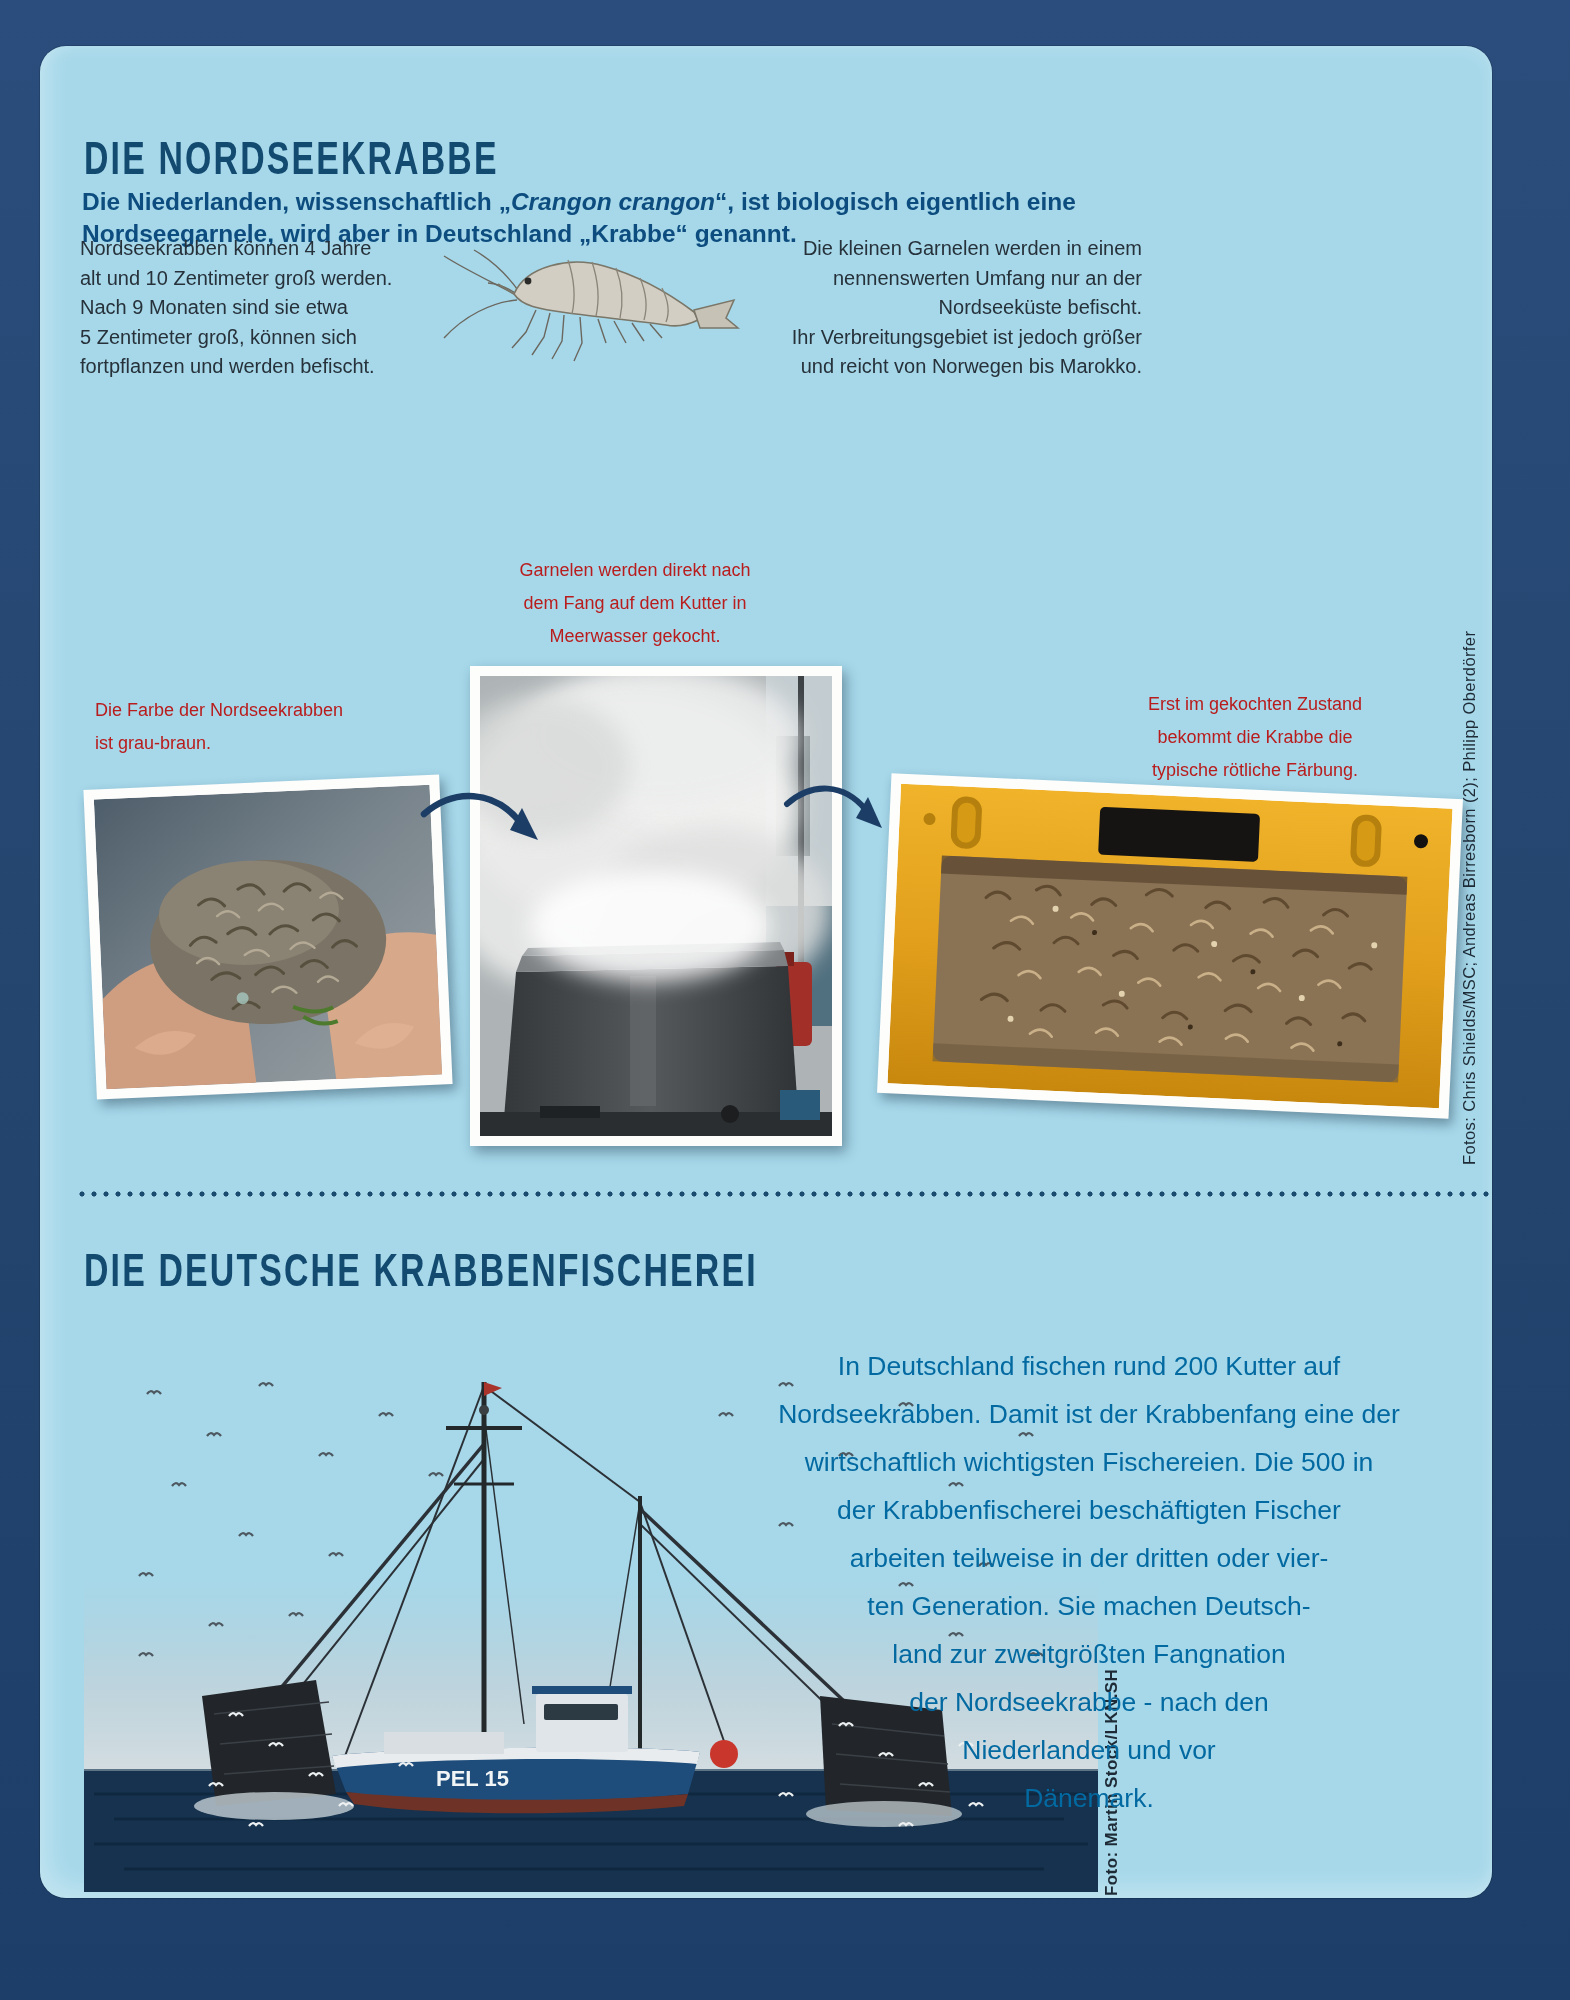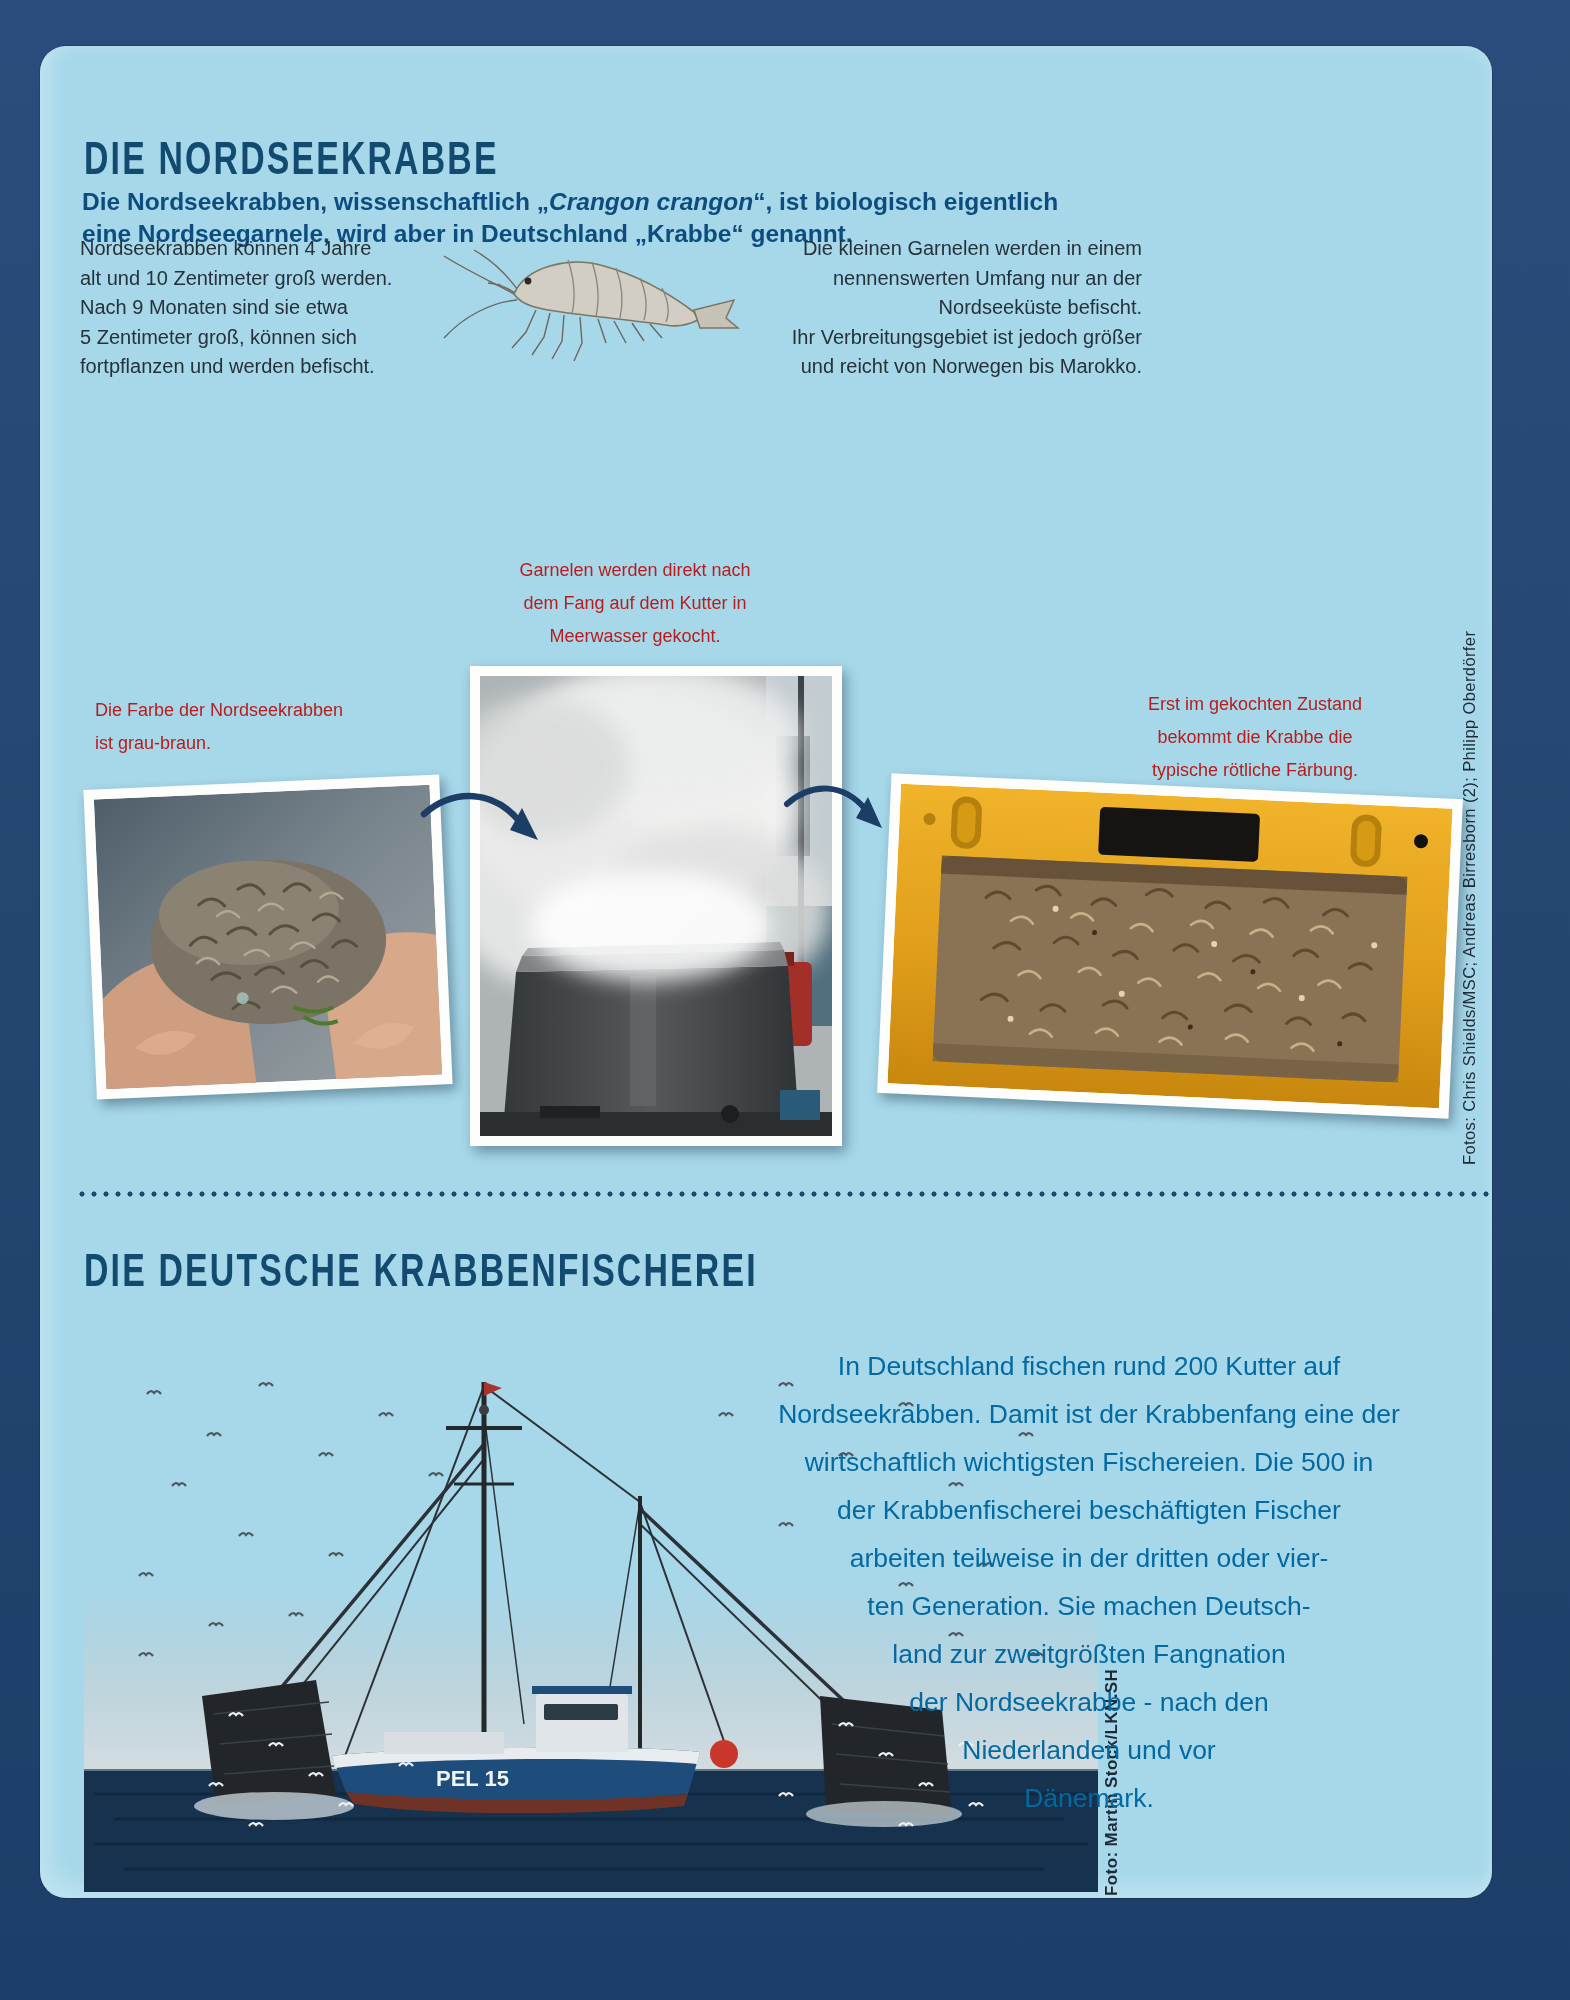--- a/index.html
+++ b/index.html
@@ -30,21 +30,21 @@
 </style>
 </head>
 <body>
 
 <div id="poster">
   <div class="panel">
 
     <div class="abs section-title" style="left:44px;top:84px;">DIE NORDSEEKRABBE</div>
 
     <div class="abs intro" style="left:42px;top:140px;">
-      <span>Die Nordseekrabben, wissenschaftlich „</span><em>Crangon crangon</em><span>“, ist biologisch eigentlich eine Nordseegarnele, wird aber in Deutschland „Krabbe“ genannt.</span>
+      <span>Die Niederlanden, wissenschaftlich „</span><em>Crangon crangon</em><span>“, ist biologisch eigentlich eine Nordseegarnele, wird aber in Deutschland „Krabbe“ genannt.</span>
     </div>
 
     <div class="abs body-text preline" style="left:40px;top:188px;">Nordseekrabben können 4 Jahre
 alt und 10 Zentimeter groß werden.
 Nach 9 Monaten sind sie etwa
 5 Zentimeter groß, können sich
 fortpflanzen und werden befischt.</div>
 
     <svg class="abs" style="left:400px;top:190px;" width="310" height="172" viewBox="0 0 310 172">
       <g stroke="#6b675e" fill="none" stroke-width="1.4">

